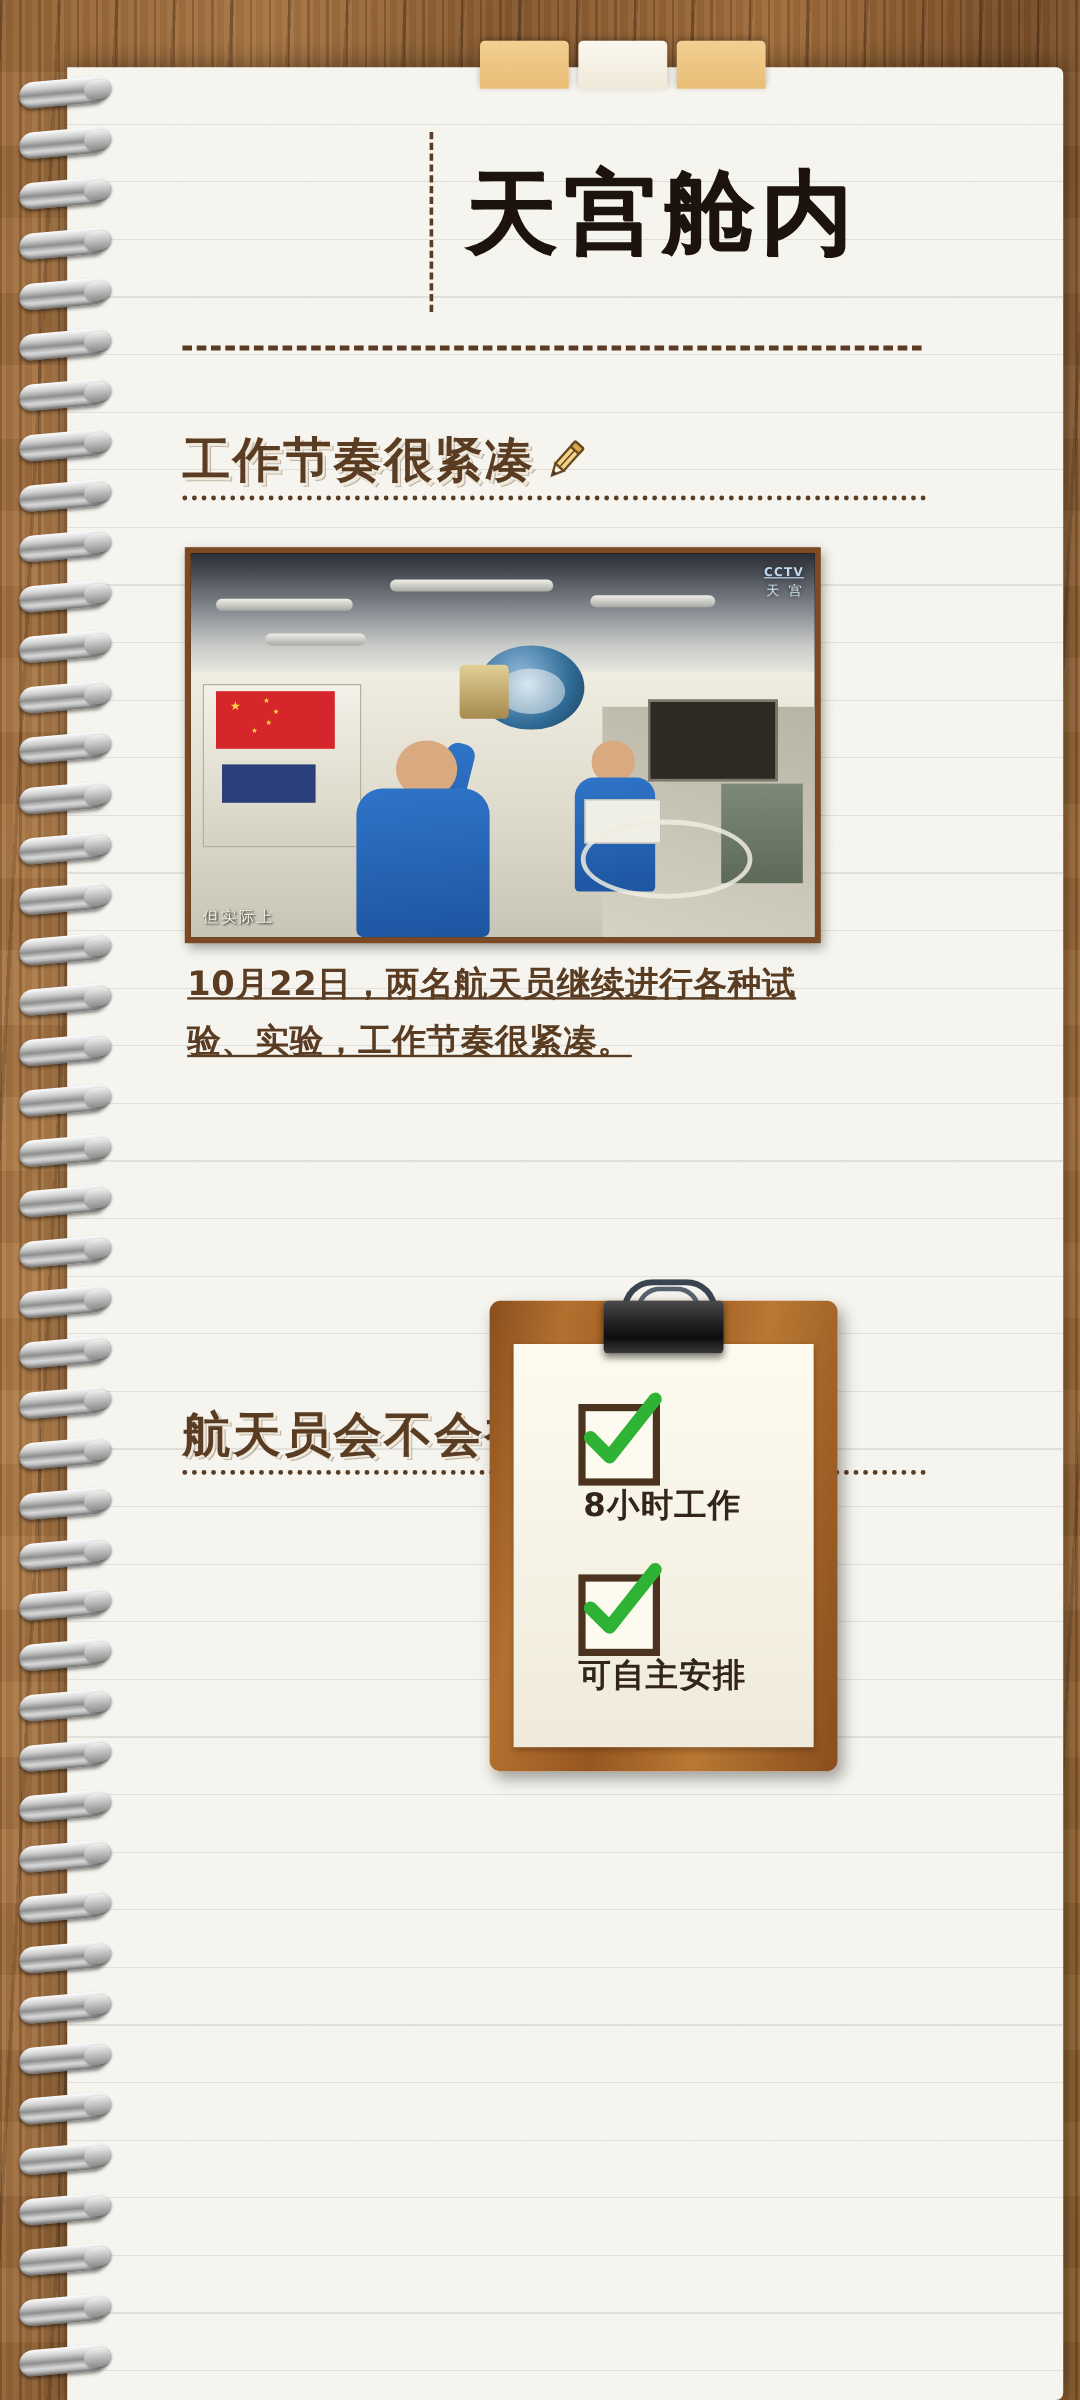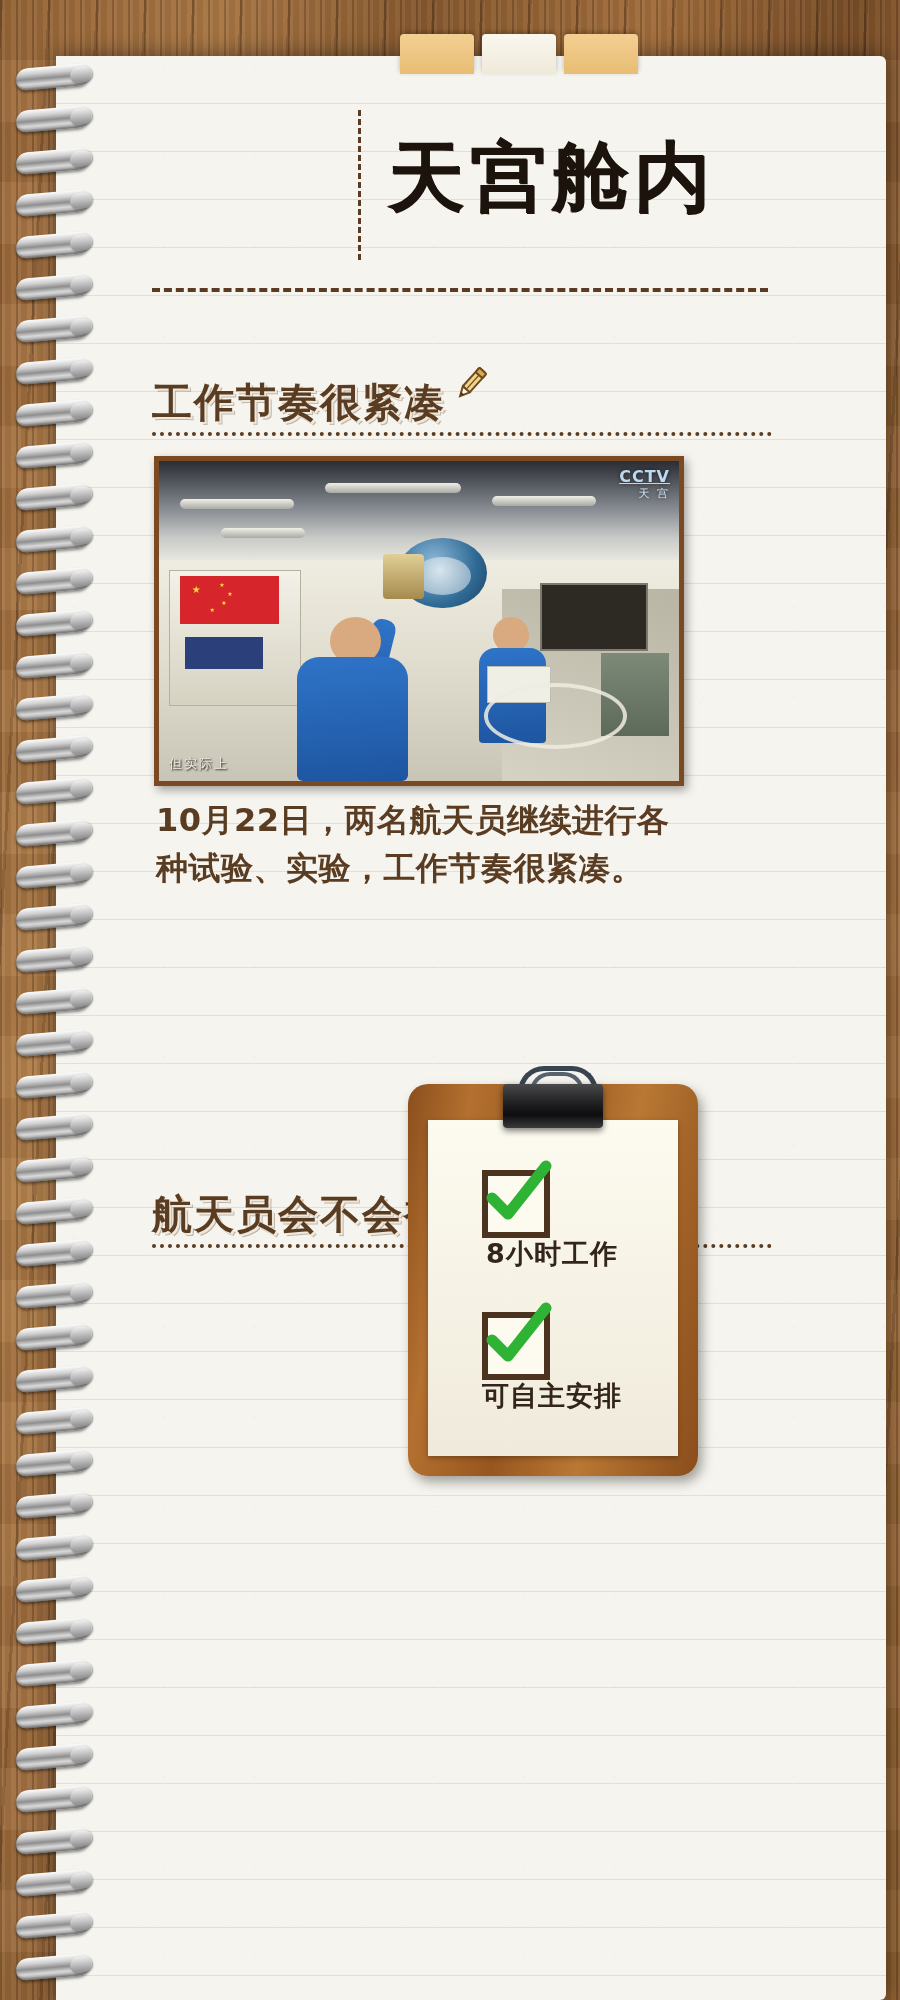--- a/index.html
+++ b/index.html
@@ -111,21 +111,20 @@
     position:absolute;left:96px;top:232px;width:616px;height:0;
     border-top:4px dashed #5b3b22;
   }
 
   
   .sec-head{position:absolute;left:96px;width:620px;}
   .sec-head .txt{
     display:inline-block;font-size:40px;font-weight:800;letter-spacing:2px;
     color:#5a3c22;
     text-shadow:2px 2px 0 #efe9dc, 3px 3px 0 rgba(90,60,34,.35);
-    margin-top:19px;
   }
   .sec-head .rule{
     margin-top:2px;height:0;border-top:4px dotted #5a3c22;width:100%;
   }
   .pencil{position:absolute;top:2px;width:42px;height:42px;}
 
   
   .photo-frame{
     position:absolute;left:98px;top:400px;width:520px;height:320px;
     padding:5px;background:#7b4a22;
@@ -169,40 +168,40 @@
   .ph-ast2 .head{position:absolute;left:26%;top:2%;width:44%;height:28%;border-radius:50%;
     background:#d9a97f;}
   .ph-box{position:absolute;left:63%;top:64%;width:12%;height:11%;
     background:#efefe6;border:1px solid #bdbdb1;}
   .ph-obj{position:absolute;left:43%;top:29%;width:8%;height:14%;border-radius:4px;
     background:linear-gradient(180deg,#e0cf96,#a68a4d);}
   .ph-cable{position:absolute;right:10%;bottom:10%;width:26%;height:18%;
     border:4px solid #efece0;border-radius:50%;opacity:.85;}
   .ph-wm{position:absolute;right:9px;top:8px;text-align:right;color:#cfe4f5;
     font-size:11px;line-height:15px;letter-spacing:2px;text-shadow:0 0 4px rgba(0,0,0,.6);}
-  .ph-wm b{font-size:16px;letter-spacing:1px;color:#bcd9f2;text-decoration:underline;}
+  .ph-wm b{font-size:10px;letter-spacing:1px;color:#bcd9f2;text-decoration:underline;}
   .ph-cap{position:absolute;left:10px;bottom:8px;color:#f2efe4;font-size:13px;
     letter-spacing:2px;text-shadow:1px 1px 2px #000;}
 
   
   .caption{
     position:absolute;left:100px;top:740px;width:530px;
-    font-size:32px;line-height:48px;font-weight:700;color:#5a3c22;letter-spacing:.5px;
+    font-size:28px;line-height:48px;font-weight:700;color:#5a3c22;letter-spacing:.5px;text-decoration:underline;
   }
 
   
   .para{
     position:absolute;left:96px;top:1258px;width:248px;
     font-size:27px;line-height:47px;font-weight:700;color:#5a3c22;letter-spacing:.5px;
   }
 
   
   .clipboard{position:absolute;left:352px;top:1010px;width:290px;height:410px;}
   .clip-board{
-    position:absolute;left:0;top:18px;width:290px;height:392px;border-radius:20px;
+    position:absolute;left:0;top:18px;width:290px;height:392px;border-radius:9px;
     background:linear-gradient(100deg,#8b4f1d 0%,#b3702f 18%,#97561f 42%,#b97833 66%,#8a4d1c 100%);
     box-shadow:4px 6px 12px rgba(0,0,0,.35);
   }
   .clip-paper{
     position:absolute;left:20px;top:36px;width:250px;height:336px;
     background:linear-gradient(180deg,#fdfbf0,#efeadb);
     box-shadow:0 2px 5px rgba(0,0,0,.28);
   }
   .clip-paper.p2{left:26px;top:30px;width:244px;height:340px;
     background:linear-gradient(180deg,#f7f3e6,#e7e1d0);z-index:-1;}

